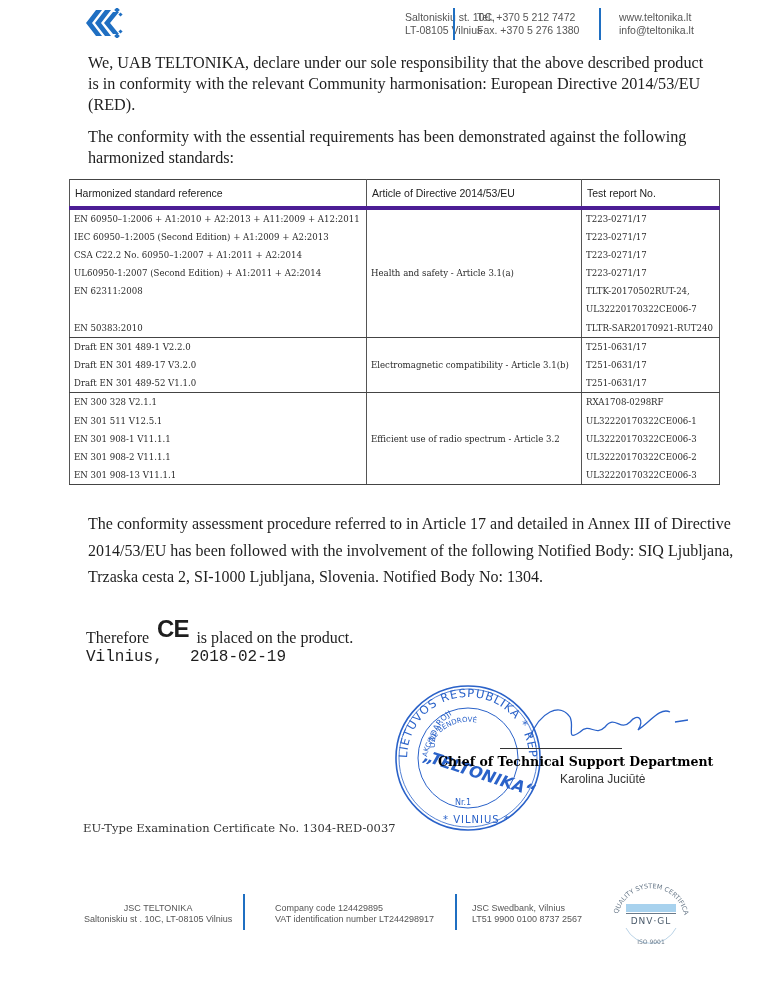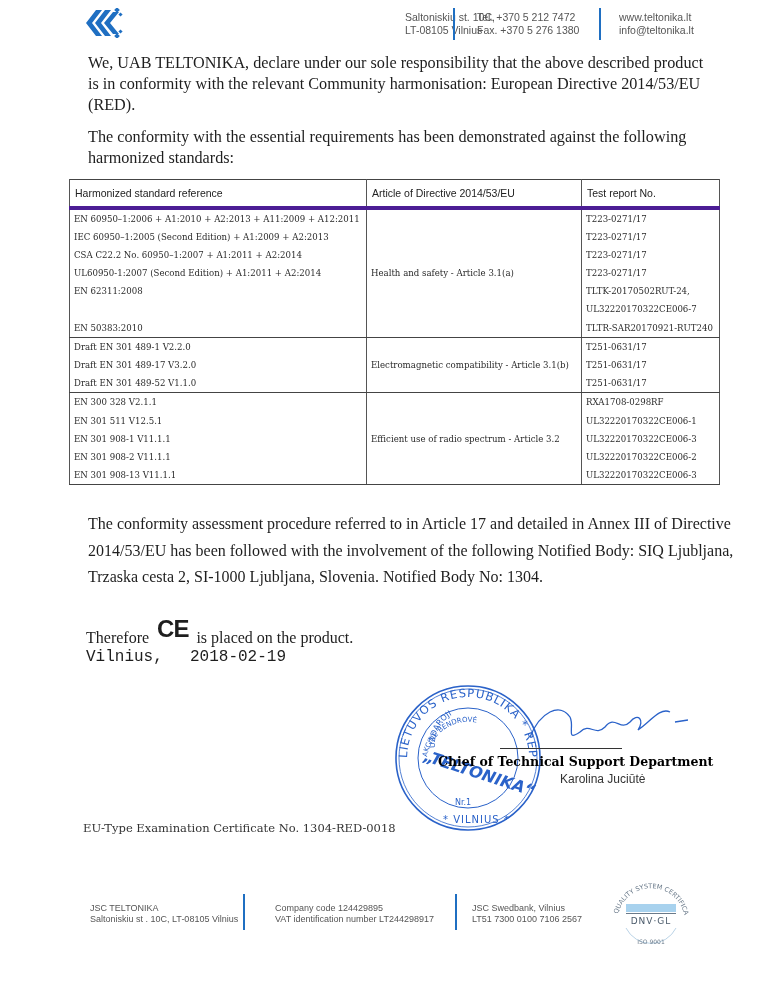--- a/index.html
+++ b/index.html
@@ -46,21 +46,21 @@
   .stamp { position: absolute; left: 393px; top: 683px; width: 150px; height: 150px; }
   .signature { position: absolute; left: 520px; top: 692px; width: 170px; height: 60px; }
   .sig-line { position: absolute; left: 500px; top: 748px; width: 122px; height: 1px; background: #333; }
   .sig-title { position: absolute; left: 438px; top: 754px; font-family: "DejaVu Serif", serif; font-weight: bold; font-size: 12.5px; color: #000000; }
   .sig-name { position: absolute; left: 560px; top: 772px; font-family: "Liberation Sans", sans-serif; font-size: 12px; color: #333; }
 
   .cert { position: absolute; left: 83px; top: 821px; font-family: "DejaVu Serif", serif; font-size: 11.5px; color: #333; }
 
   
   .ftr { position: absolute; top: 903px; font-family: "Liberation Sans", sans-serif; font-size: 9px; line-height: 11px; color: #555; }
-  .f1 { left: 90px; }
+  .f1 { left: 84px; text-align: center; }
   .f2 { left: 275px; }
   .f3 { left: 472px; }
   .fsep { position: absolute; top: 894px; width: 2px; height: 36px; background: #1f6fc2; }
   .fs1 { left: 243px; }
   .fs2 { left: 455px; }
   .dnv { position: absolute; left: 606px; top: 864px; width: 90px; height: 90px; }
 </style>
 </head>
 <body>
 
@@ -194,35 +194,35 @@
   </g>
 </svg>
 
 <svg class="signature" viewBox="0 0 170 60">
   <path d="M10,45 C20,20 40,10 50,25 C55,35 45,50 60,40 C70,30 75,45 85,35 C95,22 100,40 110,30 C118,20 125,28 118,38 C130,30 140,15 150,20 M155,30 L168,28" fill="none" stroke="#2a62c9" stroke-width="1.3"></path>
 </svg>
 <div class="sig-line"></div>
 <div class="sig-title">Chief of Technical Support Department</div>
 <div class="sig-name">Karolina Juciūtė</div>
 
-<div class="cert">EU-Type Examination Certificate No. 1304-RED-0018</div>
+<div class="cert">EU-Type Examination Certificate No. 1304-RED-0037</div>
 
 <div class="ftr f1">
   <div>JSC TELTONIKA</div>
   <div>Saltoniskiu st . 10C, LT-08105 Vilnius</div>
 </div>
 <div class="fsep fs1"></div>
 <div class="ftr f2">
   <div>Company code 124429895</div>
   <div>VAT identification number  LT244298917</div>
 </div>
 <div class="fsep fs2"></div>
 <div class="ftr f3">
   <div>JSC Swedbank, Vilnius</div>
-  <div>LT51 7300 0100 7106 2567</div>
+  <div>LT51 9900 0100 8737 2567</div>
 </div>
 
 <svg class="dnv" viewBox="0 0 90 90">
   <defs>
     <path id="dnvArc" d="M 12,50 A 34,34 0 0 1 78,50"></path>
     <path id="dnvArcBot" d="M 20,62 A 28,28 0 0 0 70,62"></path>
   </defs>
   <text font-family="DejaVu Sans, sans-serif" font-size="6.5" fill="#6a7a8a"><textPath href="#dnvArc">QUALITY SYSTEM CERTIFICATION</textPath></text>
   <rect x="20" y="40" width="50" height="8" fill="#a8d2ee"></rect>
   <rect x="20" y="49" width="50" height="1" fill="#6a7a8a"></rect>

